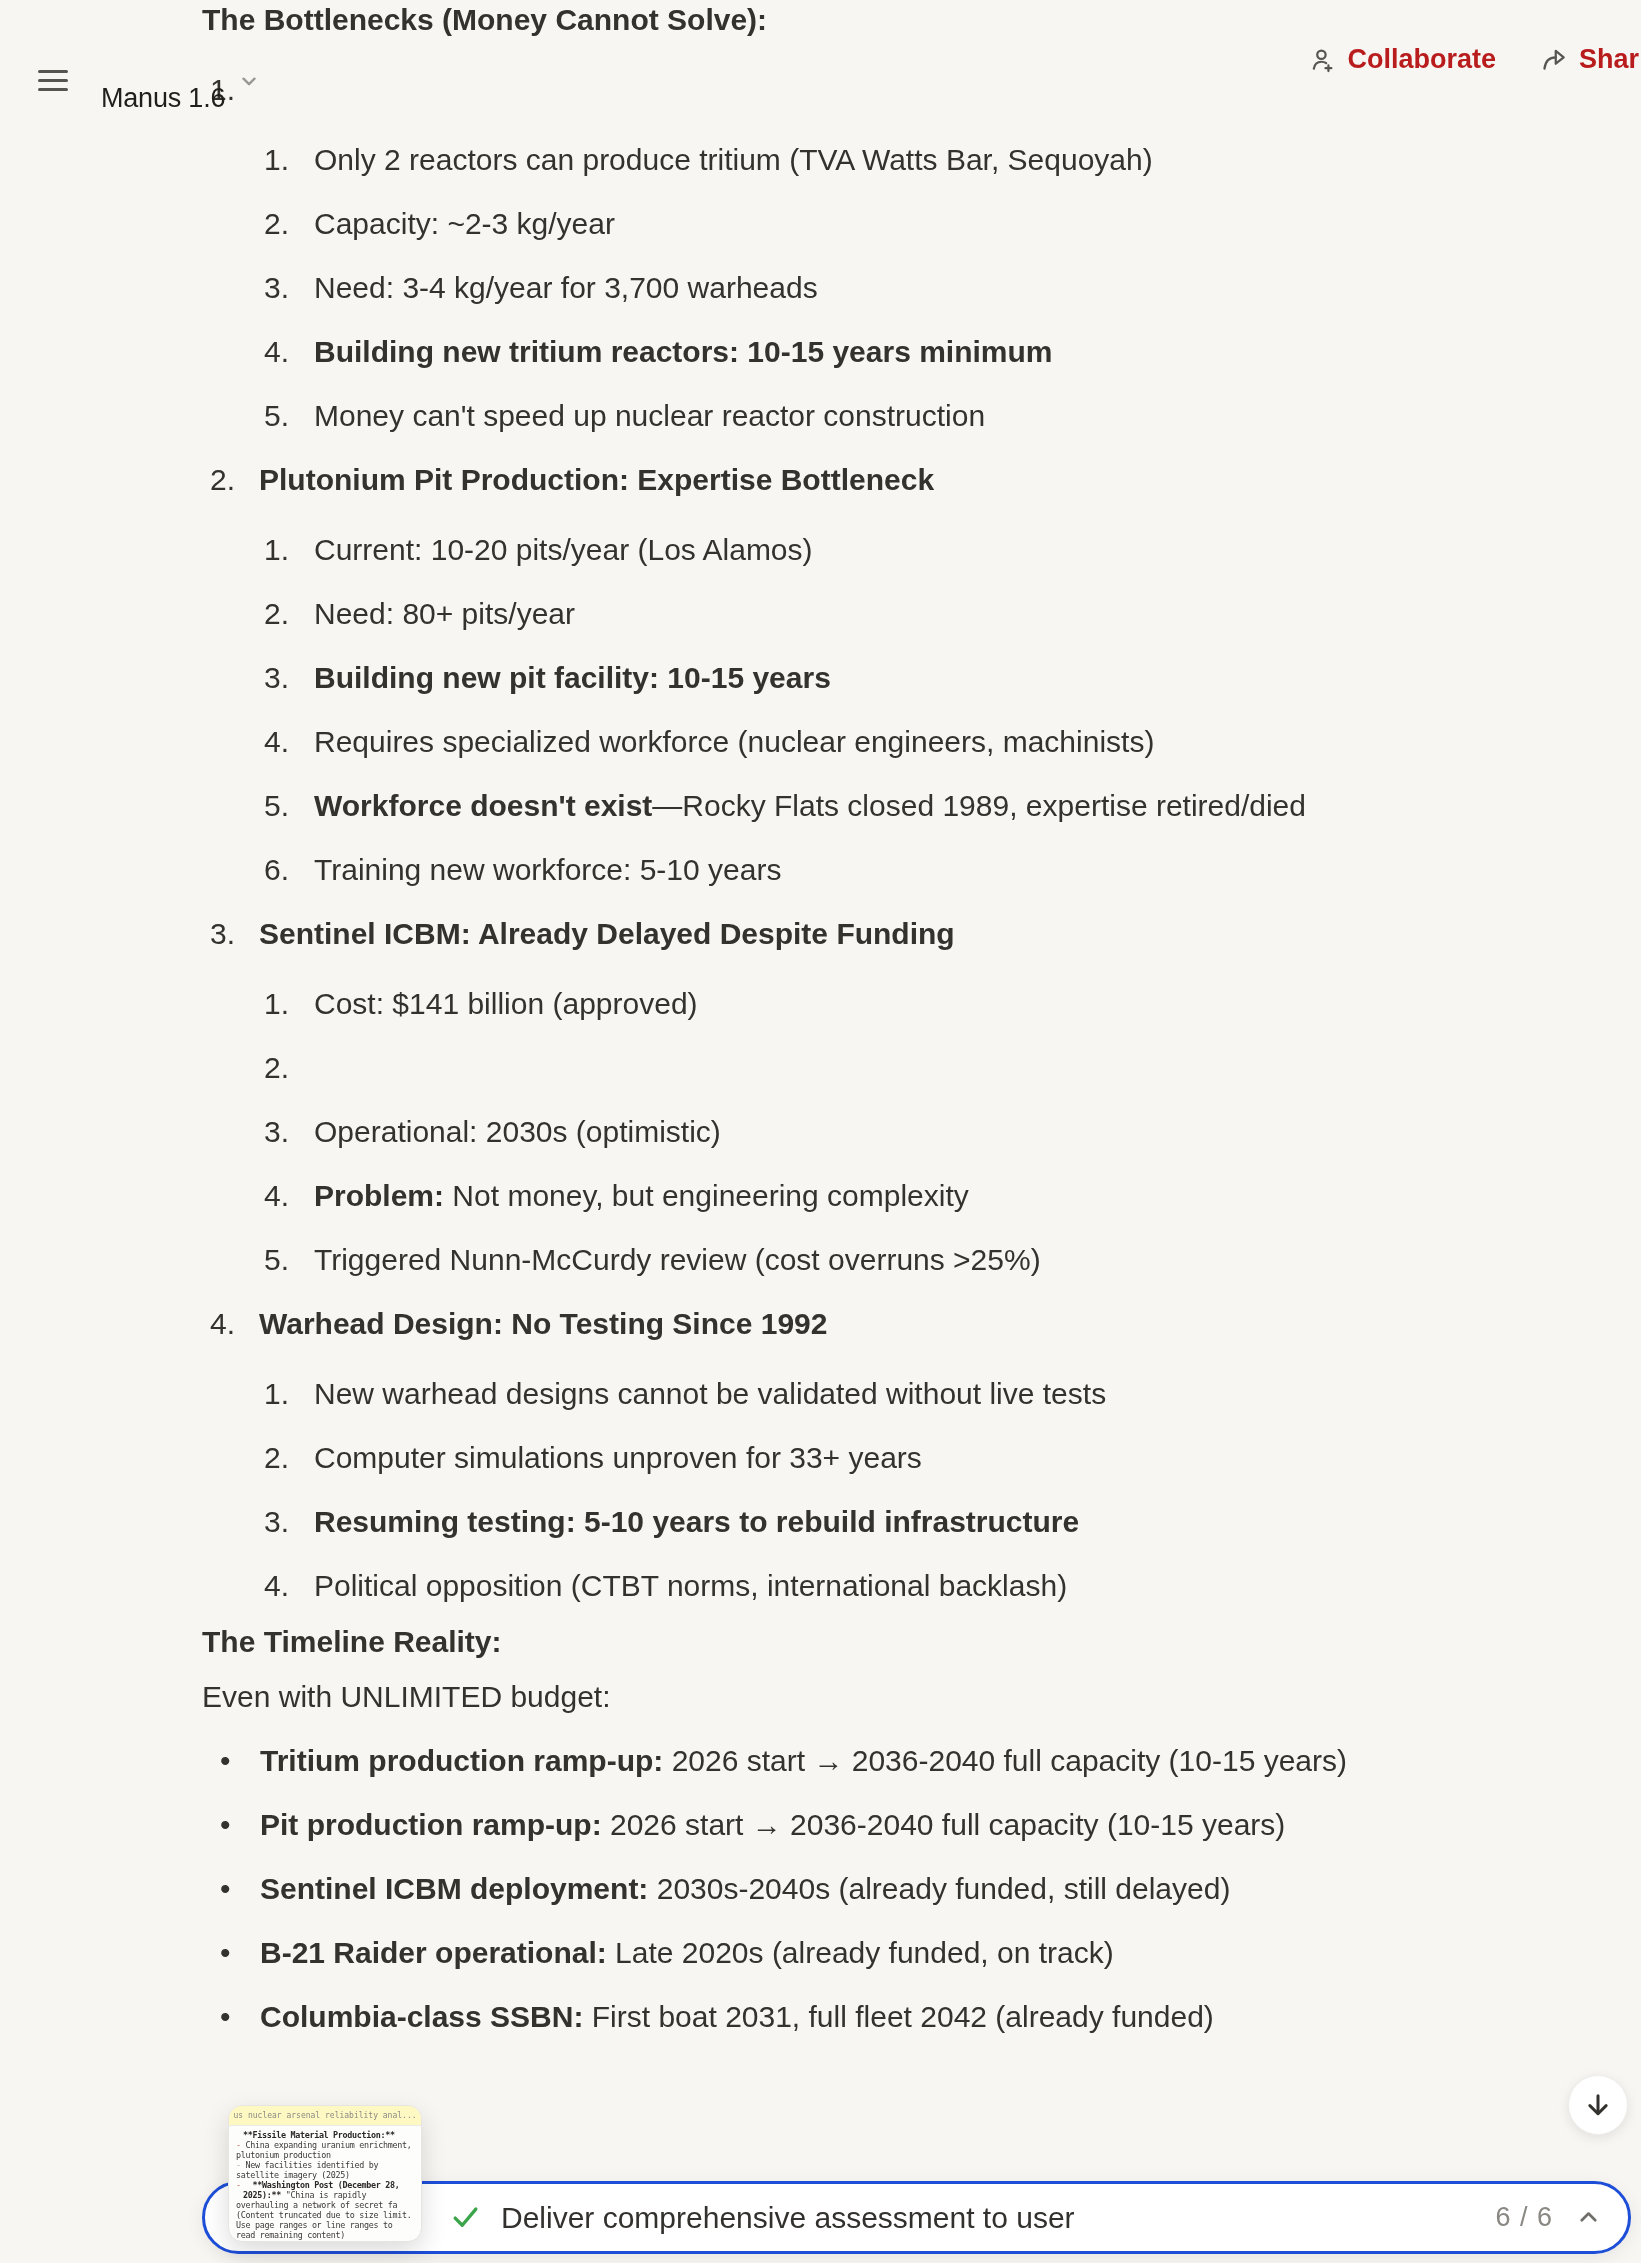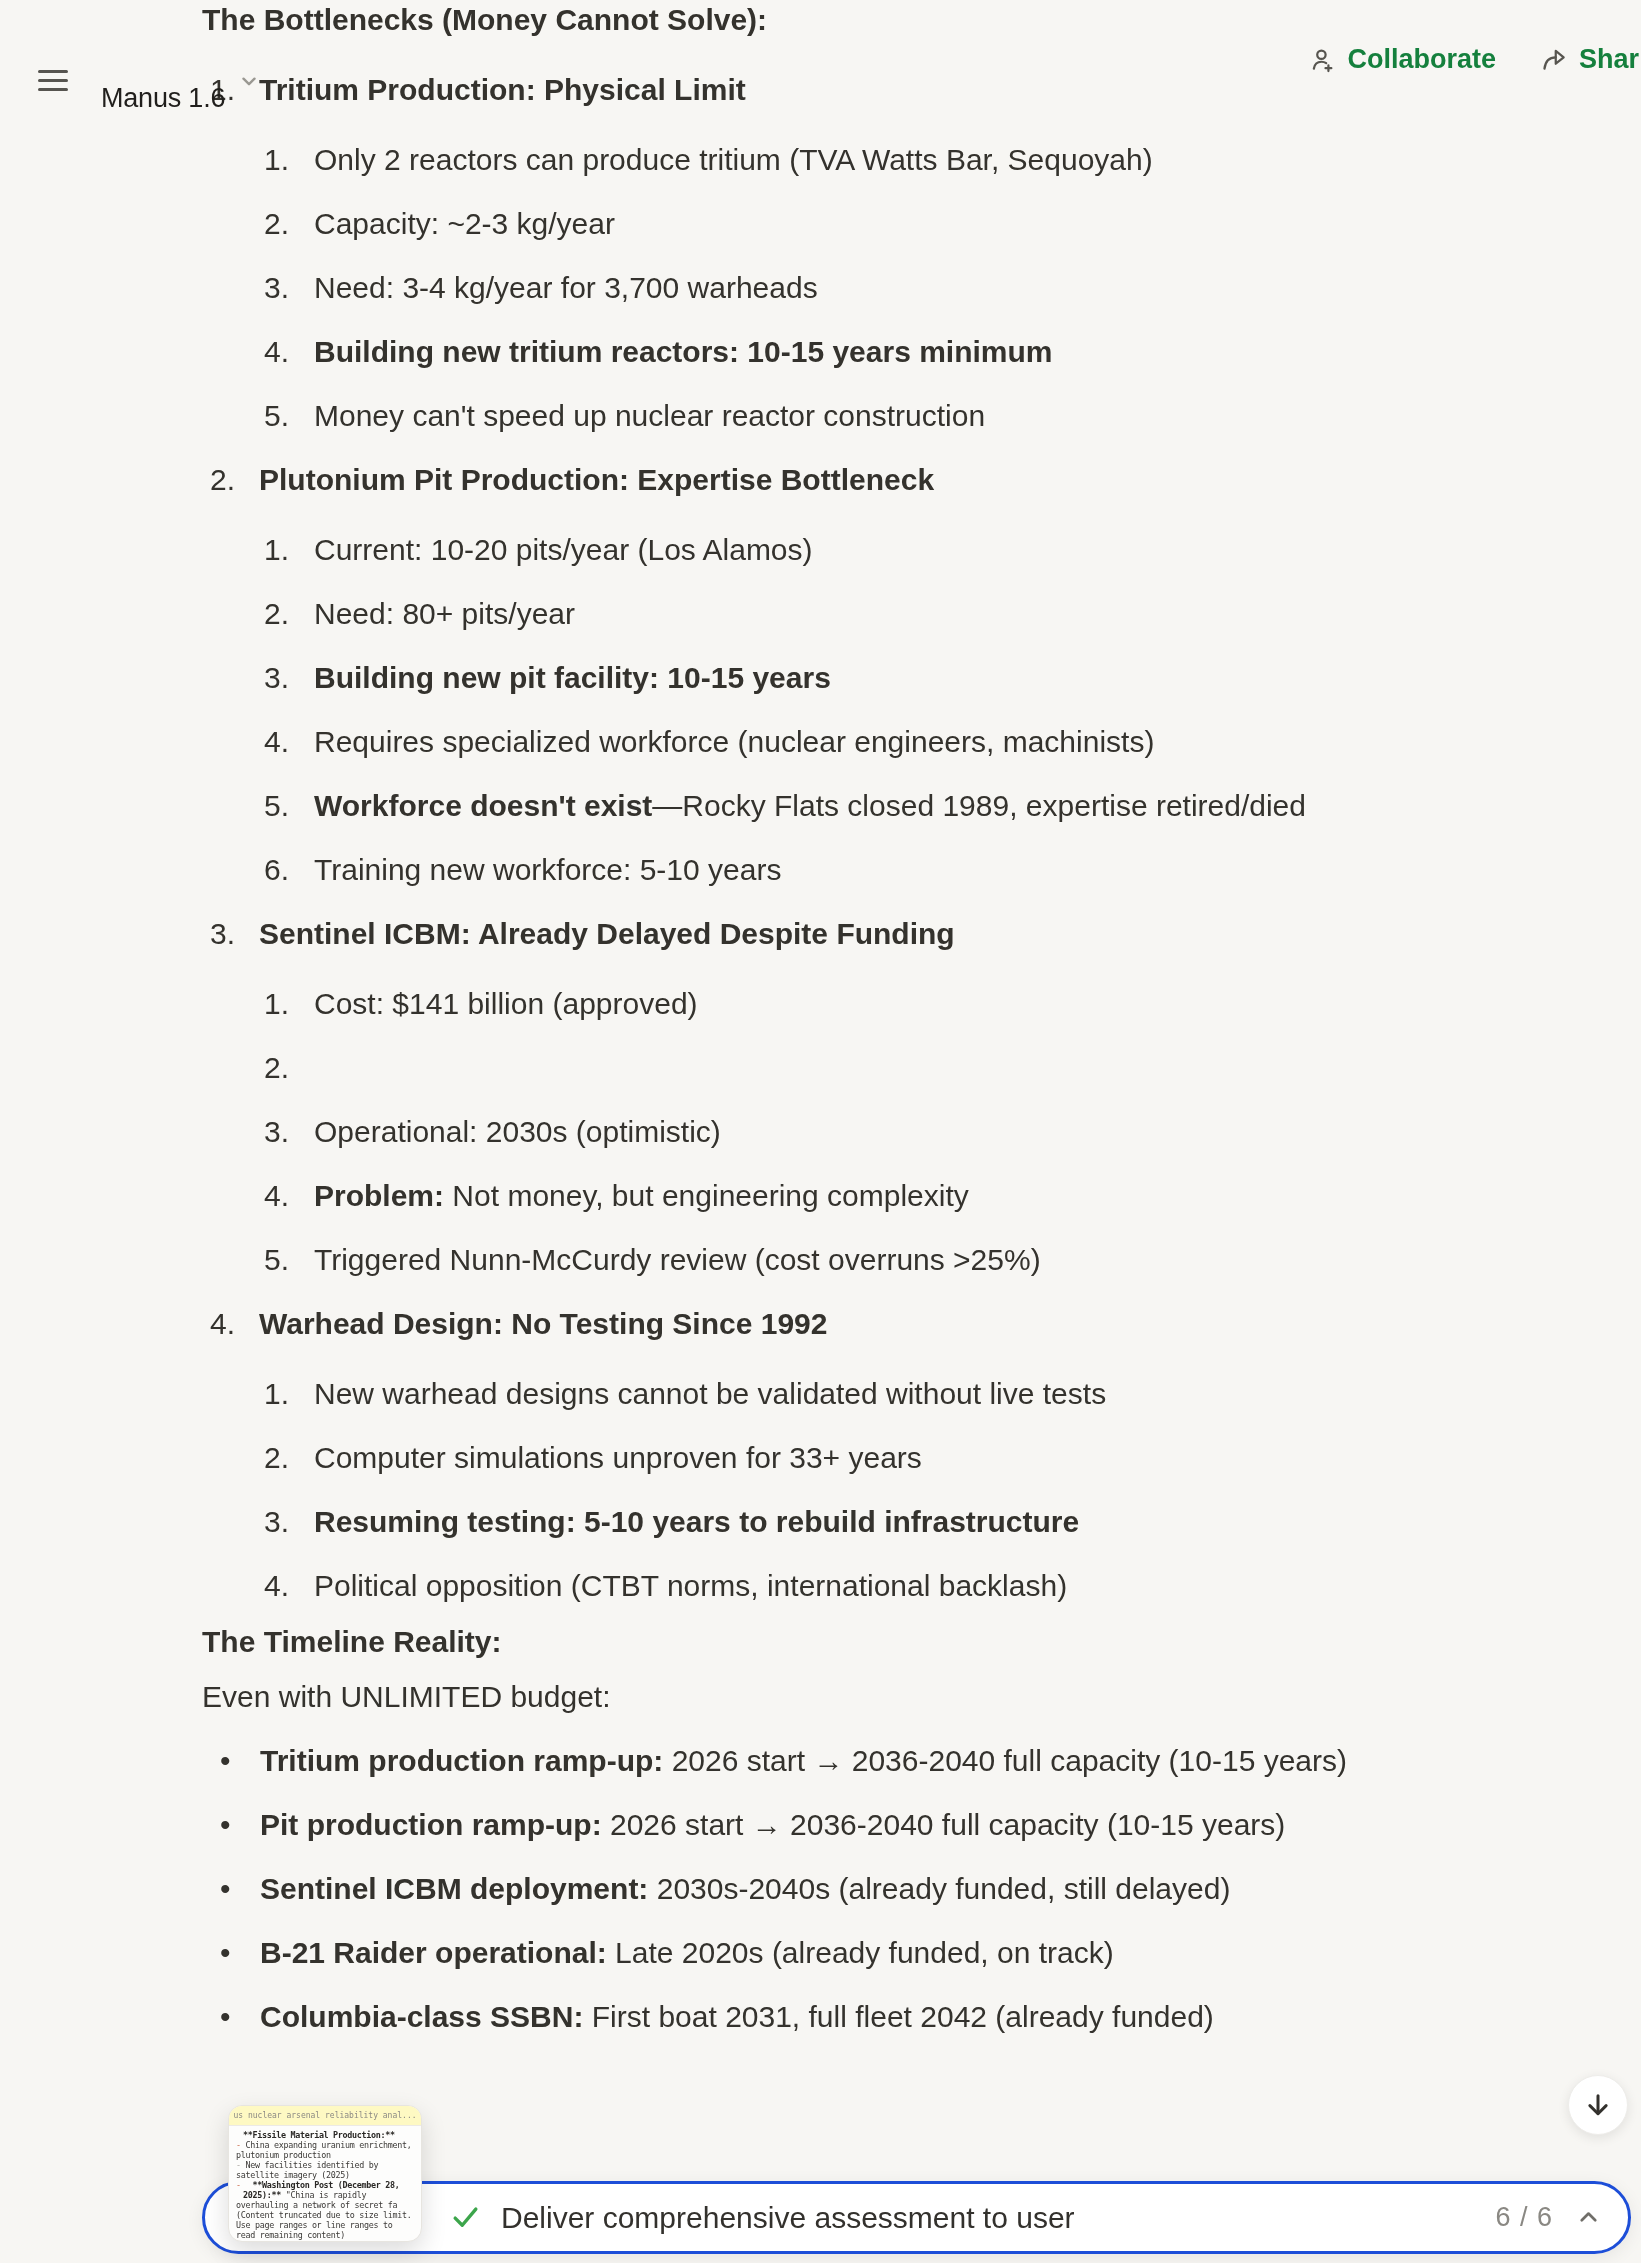--- a/index.html
+++ b/index.html
@@ -16,21 +16,21 @@
   
   .topbar{position:absolute;top:0;left:0;width:100%;height:95px;z-index:3;}
   .tb-left{position:absolute;left:38px;top:47px;display:flex;align-items:center;}
   .hamburger{width:30px;height:21px;display:flex;flex-direction:column;justify-content:space-between;background:none;border:none;padding:0;cursor:pointer;}
   .hamburger i{display:block;height:3px;border-radius:2px;background:#56544f;}
   .app-title{display:flex;align-items:center;margin-left:33px;cursor:pointer;}
   .app-title .t{font-size:27px;font-weight:400;color:#211f1c;letter-spacing:-0.2px;margin-top:36px;}
   .app-title svg{margin-left:13px;}
   .tb-right{position:absolute;right:2px;top:44px;display:flex;align-items:center;gap:44px;}
   .tb-btn{display:flex;align-items:center;gap:11px;background:none;border:none;padding:0;cursor:pointer;
-          font-family:inherit;font-size:27px;font-weight:600;color:#15803d;}
+          font-family:inherit;font-size:27px;font-weight:600;color:#b91c1c;}
   
   .doc{position:absolute;left:202px;top:0;width:1366px;z-index:1;}
   .doc h3{font-size:30px;line-height:40px;font-weight:700;margin:0;white-space:nowrap;}
   .doc p{font-size:30px;line-height:40px;margin:15px 0 0 0;white-space:nowrap;}
   ol.sections{list-style:none;margin:30px 0 0 0;padding:0;}
   ol.sections > li{margin-bottom:18px;}
   .row{display:flex;font-size:30px;line-height:40px;white-space:nowrap;}
   .row .num{flex:0 0 auto;}
   .row.l1{margin-left:8px;margin-bottom:30px;}
   .row.l1 .num{width:49px;}
@@ -103,21 +103,20 @@
     </button>
   </div>
 </header>
 
 <main class="doc">
   <h3>The Bottlenecks (Money Cannot Solve):</h3>
   <ol class="sections" id="sections">
       <li>
         <div class="row l1">
           <span class="num">1.</span>
-          <span class="txt"><strong>Tritium Production: Physical Limit</strong></span>
         </div>
         <ol class="subs">
           <li>
             <div class="row l2">
               <span class="num">1.</span>
               <span class="txt"><span>Only 2 reactors can produce tritium (TVA Watts Bar, Sequoyah)</span></span>
             </div>
           </li>
           <li>
             <div class="row l2">

